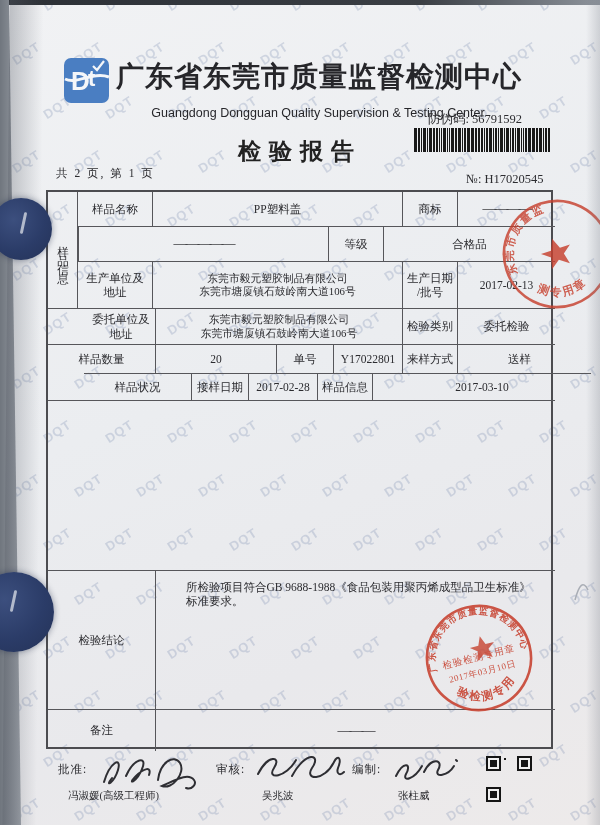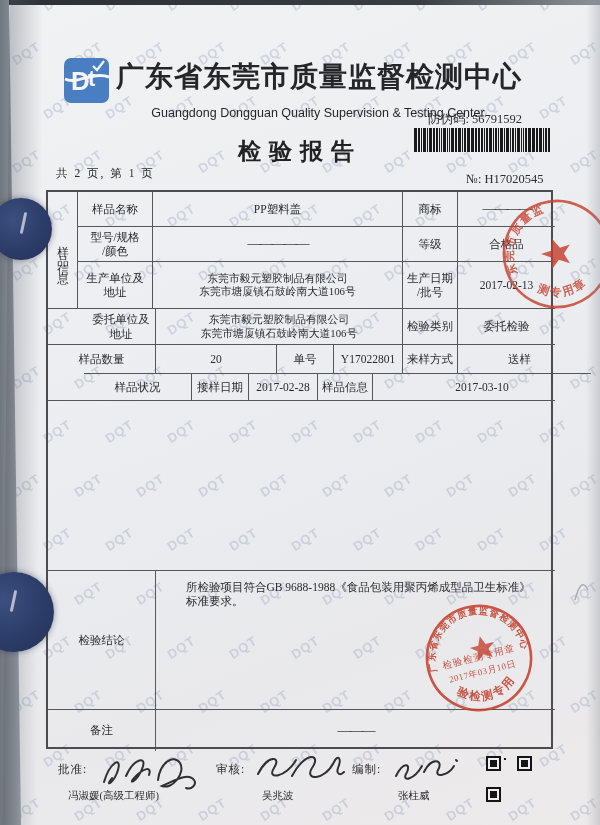--- a/index.html
+++ b/index.html
@@ -316,22 +316,20 @@
     </div>
 
     <div class="trow" style="left:30px; top:0; width:477px; height:34px; border-top:none;">
       <div class="cell first" style="width:74px;">样品名称</div>
       <div class="cell" style="width:250px;">PP塑料盖</div>
       <div class="cell" style="width:55px;">商标</div>
       <div class="cell dash" style="flex:1;">————</div>
     </div>
 
     <div class="trow" style="left:30px; top:34px; width:477px; height:35px;">
-      <div class="cell first ml" style="width:74px;">型号/规格
-/颜色</div>
       <div class="cell dash" style="width:250px;">—————</div>
       <div class="cell" style="width:55px;">等级</div>
       <div class="cell" style="flex:1;">合格品</div>
     </div>
 
     <div class="trow" style="left:30px; top:69px; width:477px; height:47px;">
       <div class="cell first ml" style="width:74px;">生产单位及
 地址</div>
       <div class="cell ml sm" style="width:250px;">东莞市毅元塑胶制品有限公司
 东莞市塘厦镇石鼓岭南大道106号</div>

